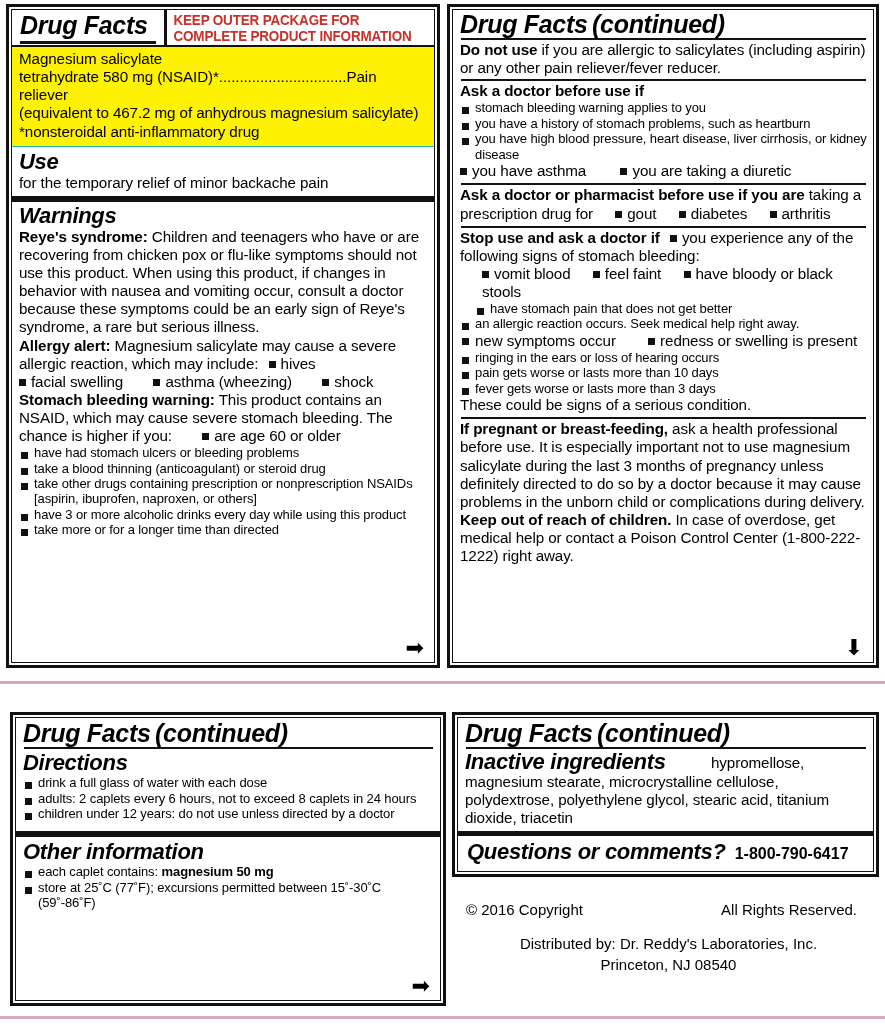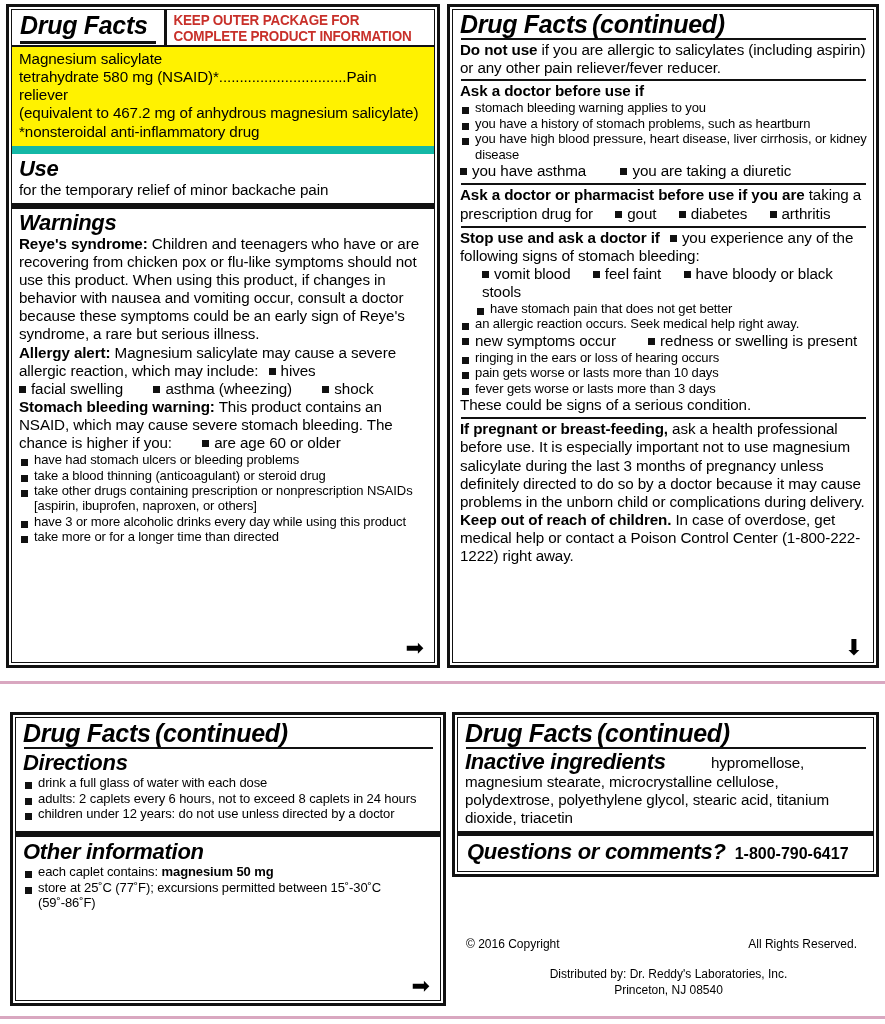--- a/index.html
+++ b/index.html
@@ -151,21 +151,21 @@
   .ai-head {
     display: flex;
     justify-content: space-between;
     align-items: baseline;
     padding: 1px 8px 2px 7px;
     border-bottom: 1px solid #111;
   }
   .ai-yellow {
     background: #fff200;
     padding: 3px 7px 5px 7px;
-    border-bottom: 8px solid #14b8a6;
+    border-bottom: 1px solid #14b8a6;
   }
 
   .use-row {
     display: flex;
     align-items: baseline;
     padding: 3px 6px 4px 7px;
     flex-direction: column;
   }
   .use-row .sect-head { margin-right: 10px; }
 
@@ -183,23 +183,23 @@
   #sep-mid { top: 681px; }
   #sep-bottom { top: 1016px; }
 
   
   #bot-left-panel { position: absolute; left: 10px; top: 712px; width: 436px; height: 294px; }
   #bot-right-panel { position: absolute; left: 452px; top: 712px; width: 427px; height: 165px; }
 
   #copyright-area {
     position: absolute;
     left: 452px;
-    top: 936px;
+    top: 900px;
     width: 427px;
-    font-size: 12px;
+    font-size: 15px;
     line-height: 1.35;
   }
   .copy-line {
     display: flex;
     justify-content: space-between;
     padding: 0 22px 0 14px;
     margin-bottom: 14px;
   }
   .dist-line { text-align: center; padding-left: 6px; }
   .inact-row { display: flex; align-items: baseline; }

